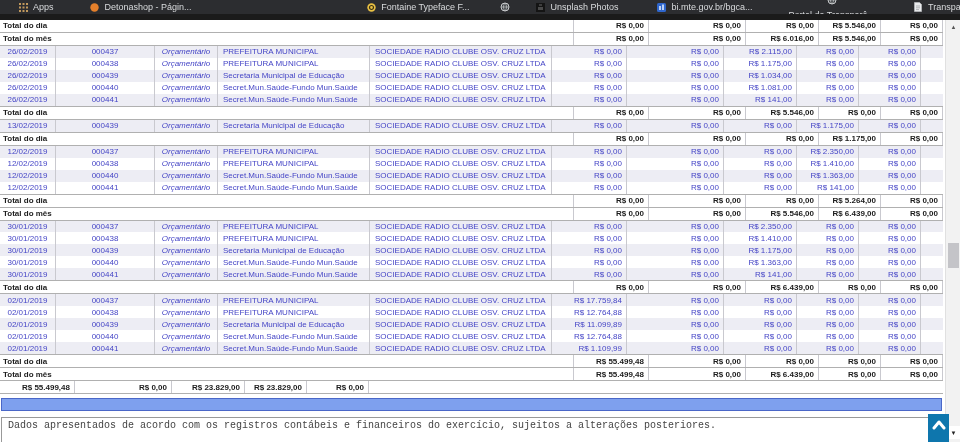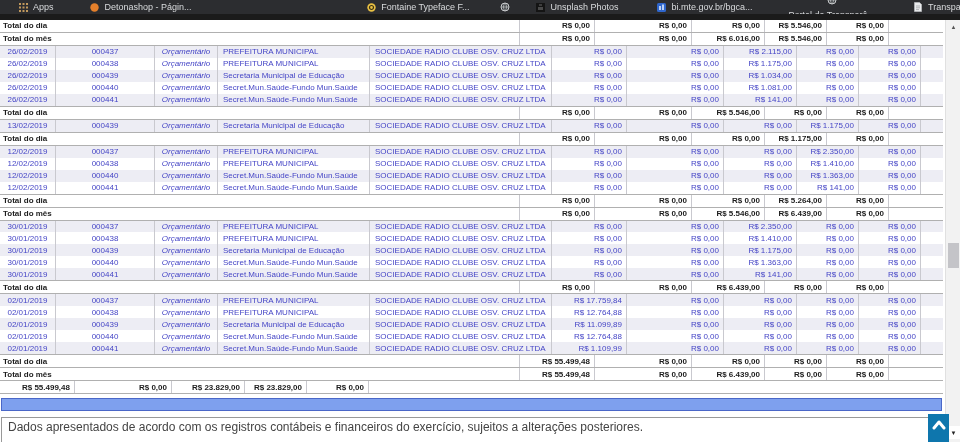--- a/index.html
+++ b/index.html
@@ -28,34 +28,34 @@
   .cell { border-right:1px solid #c9c9cf; display:flex; align-items:center;
           overflow:hidden; white-space:nowrap; color:#4545c6; }
   .row.total .cell { color:#1c1c1c; }
   .c-center { justify-content:center; }
   .c-left   { justify-content:flex-start; padding-left:5px; }
   .c-money  { justify-content:flex-end; padding-right:4px; }
   .c-date { width:56px; } .c-doc { width:99px; } .c-type { width:63px;font-style:italic; }
   .c-unit { width:152px; } .c-payee { width:182px; }
   .c-m1 { width:75px; } .c-m2 { width:97px; } .c-m3 { width:73px; }
   .c-m4 { width:62px; } .c-m5 { width:62px; }
-  .c-label { width:520px; justify-content:flex-start; padding-left:3px; }
+  .c-label { width:574px; justify-content:flex-start; padding-left:3px; }
 
   
   .blueband { position:absolute; left:1px; top:398px; width:941px; height:13px;
               background:#7ea0ee; border:1px solid #4a67c8; }
 
   
   .note { position:absolute; left:1px; top:417px; width:941px; height:25px;
           border:1px solid #999; border-bottom:none; background:#fff; }
   .note-head { height:13px; display:flex; align-items:center; padding-left:7px;
                font-size:8px; font-weight:bold; color:#111;
                border-bottom:2px solid #7d7d7d; }
-  .note-body { padding:2px 6px 0 6px; font-size:12px; color:#444;
-               white-space:nowrap; overflow:hidden; }
+  .note-body { padding:2px 6px 0 6px; font-size:10px; color:#444;
+               white-space:nowrap; overflow:hidden;font-family:Liberation Mono, monospace; }
 
   
   .vscroll { position:absolute; left:945px; top:20px; width:15px; height:422px;
              background:#f2f2f2; border-left:1px solid #e0e0e0; }
   .vs-up { position:absolute; left:0; top:0; width:15px; height:13px;
            display:flex; align-items:center; justify-content:center;
            font-size:6px; color:#555; }
   .vs-thumb { position:absolute; left:2px; top:223px; width:11px; height:25px;
               background:#c4c4c8; }
   .vs-down { position:absolute; left:0; top:406px; width:15px; height:13px;

